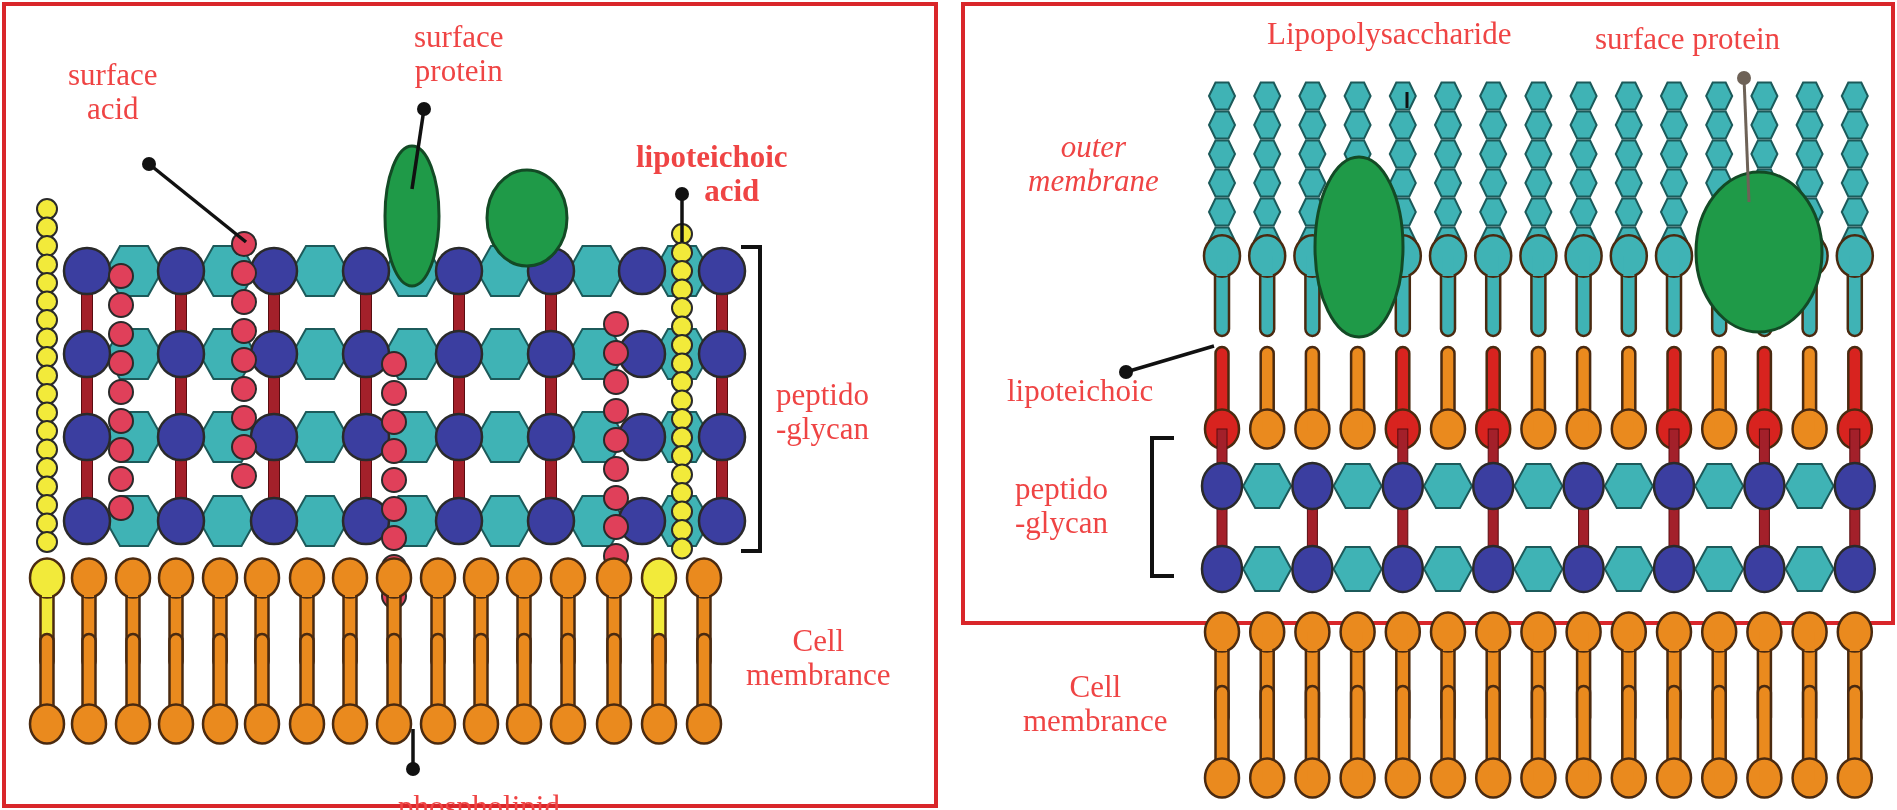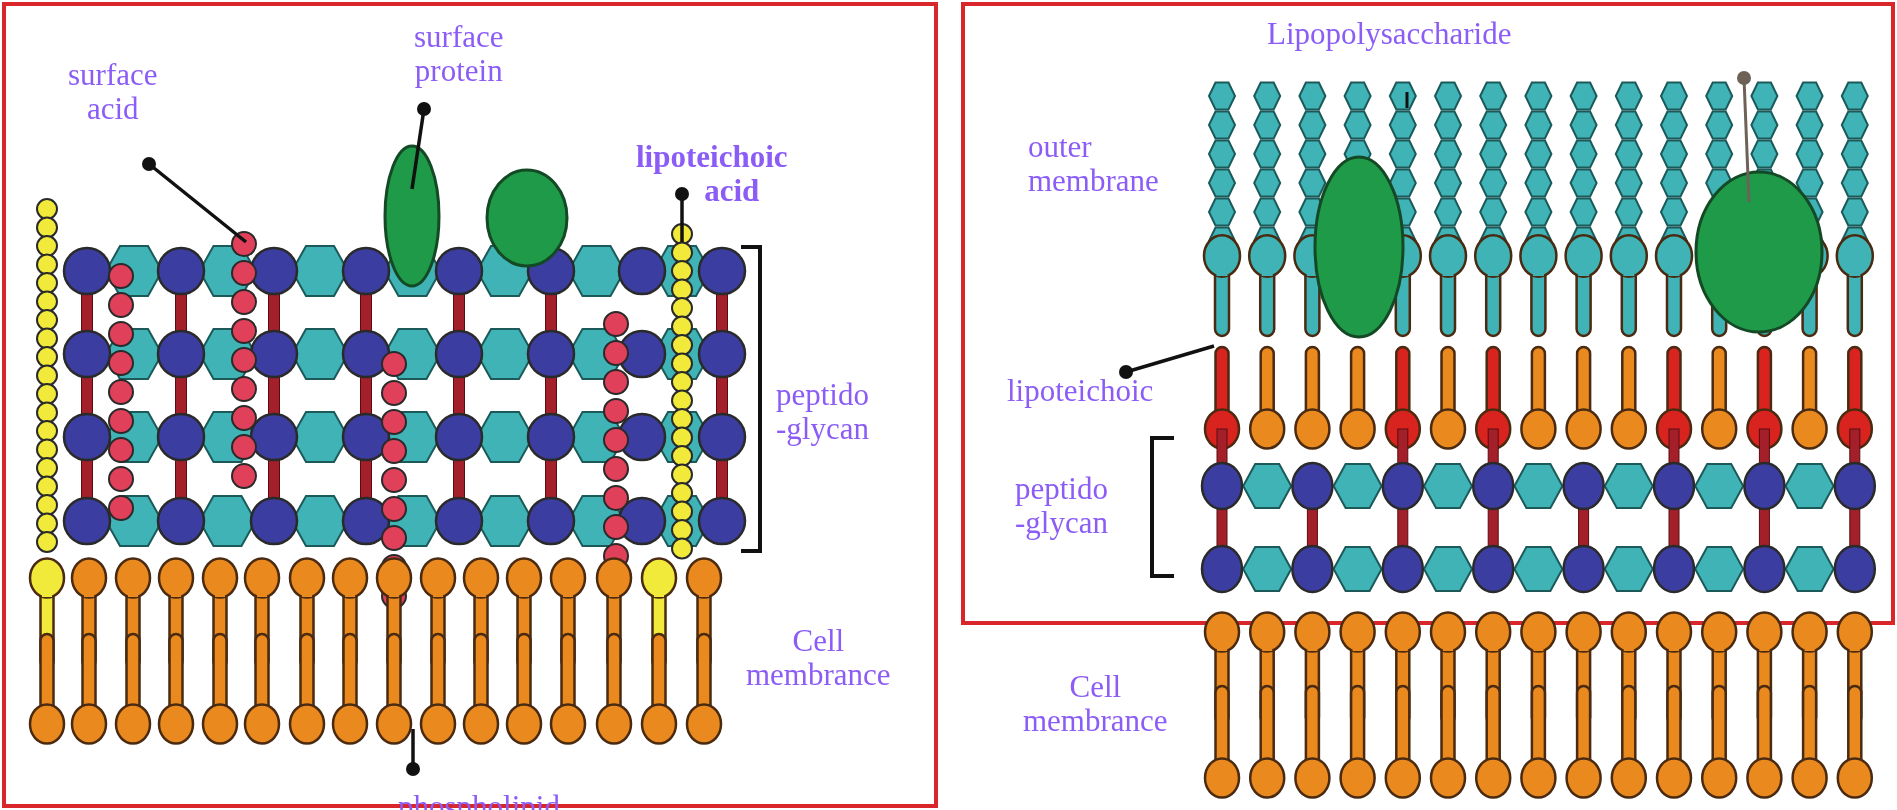--- a/index.html
+++ b/index.html
@@ -1,21 +1,21 @@
 <!DOCTYPE html>
 <html><head>
 <meta charset="utf-8">
 <style>
   html,body{margin:0;padding:0;background:#ffffff;}
   body{width:1897px;height:810px;position:relative;overflow:hidden;font-family:"Liberation Serif","DejaVu Serif",serif;}
   .panel{position:absolute;border:4px solid #d9262a;box-sizing:border-box;background:#fff;}
   #left-panel{left:2px;top:2px;width:936px;height:806px;}
   #right-panel{left:961px;top:2px;width:934px;height:623px;}
   svg{position:absolute;left:0;top:0;}
-  .lbl{position:absolute;color:#8b5cf6;font-size:31px;line-height:34px;text-align:center;white-space:nowrap;}
+  .lbl{position:absolute;color:#ef4444;font-size:31px;line-height:34px;text-align:center;white-space:nowrap;}
 </style>
 </head>
 <body>
 
 <div id="left-panel" class="panel">
   <svg id="left-svg" width="936" height="806">
       <rect x="75.5" y="265" width="11" height="83" fill="#a3202a" stroke="#5a0c10" stroke-width="1"></rect>
       <rect x="75.5" y="348" width="11" height="83" fill="#a3202a" stroke="#5a0c10" stroke-width="1"></rect>
       <rect x="75.5" y="431" width="11" height="84" fill="#a3202a" stroke="#5a0c10" stroke-width="1"></rect>
       <rect x="169.5" y="265" width="11" height="83" fill="#a3202a" stroke="#5a0c10" stroke-width="1"></rect>
@@ -807,21 +807,22 @@
       <line x1="779" y1="72" x2="784" y2="196" stroke="#6e6257" stroke-width="3"></line>
       <circle cx="779" cy="72" r="7" fill="#6e6257"></circle>
       <line x1="161" y1="366" x2="249" y2="340" stroke="#111" stroke-width="3.5"></line>
       <circle cx="161" cy="366" r="7" fill="#111"></circle>
       <path d="M209,432 H187 V570 H209" fill="none" stroke="#111" stroke-width="4"></path>
     </svg>
 
   <div class="lbl" style="left:302px;top:14px;line-height:28px;">
     <div>Lipopolysaccharide</div>
   </div>
-  <div class="lbl" style="left:63px;top:124px;text-align:left;">
+  <div class="lbl" style="left:630px;top:16px;">surface protein</div>
+  <div class="lbl" style="left:63px;top:124px;text-align:center;font-style:italic;">
     <div>outer</div>
     <div>membrane</div>
   </div>
   <div class="lbl" style="left:42px;top:368px;">lipoteichoic</div>
   <div class="lbl" style="left:50px;top:466px;">
     <div>peptido</div>
     <div>-glycan</div>
   </div>
   <div class="lbl" style="left:58px;top:664px;">
     <div>Cell</div>

